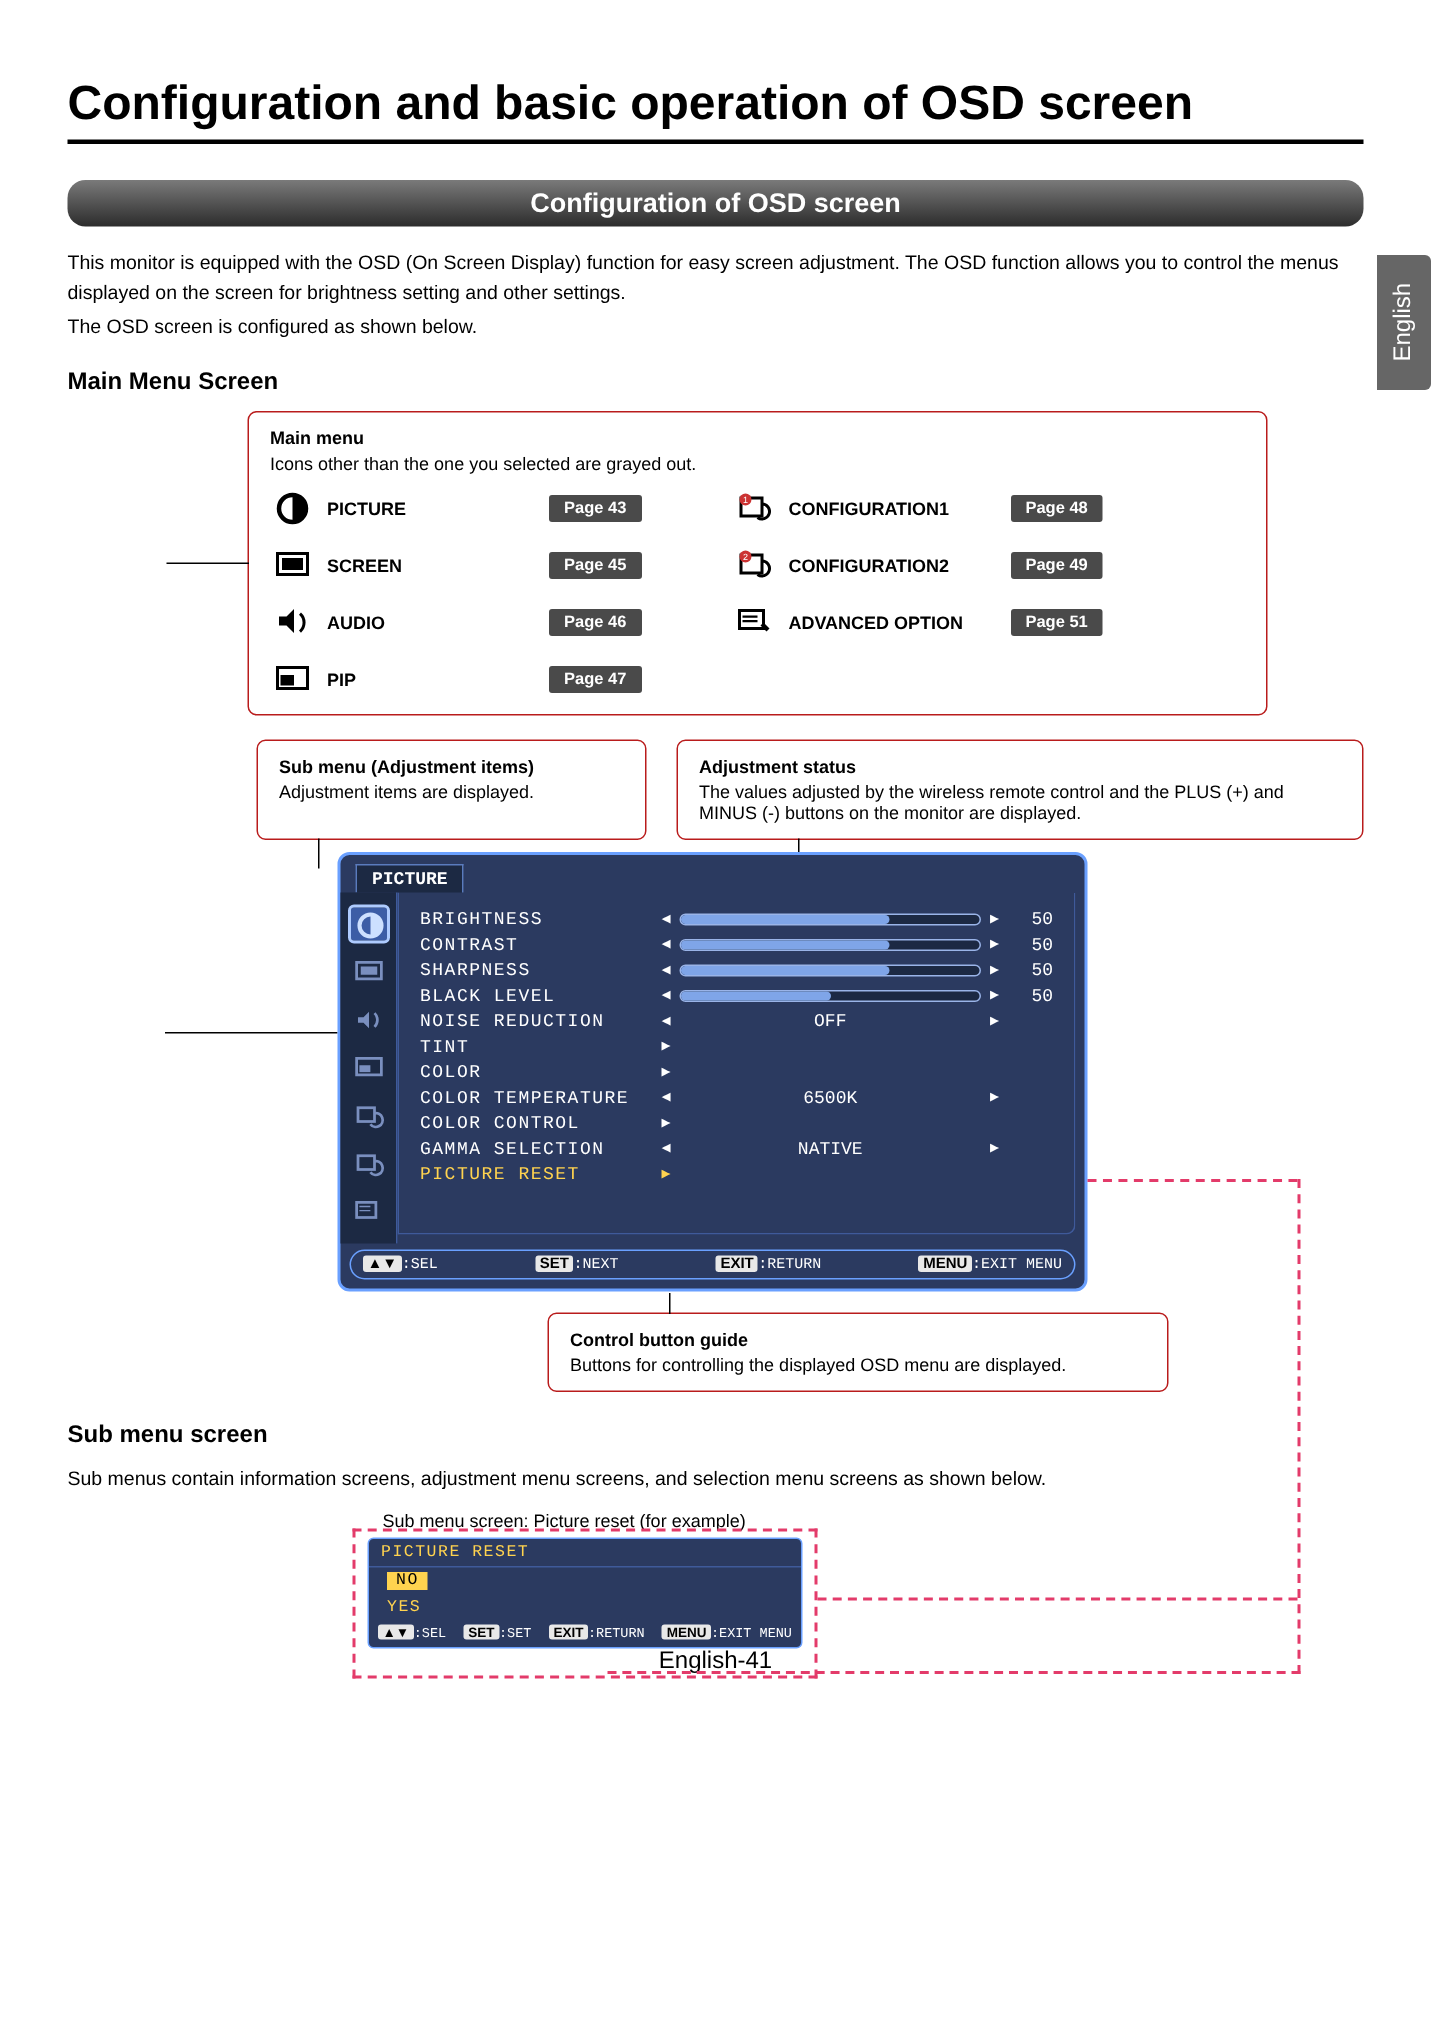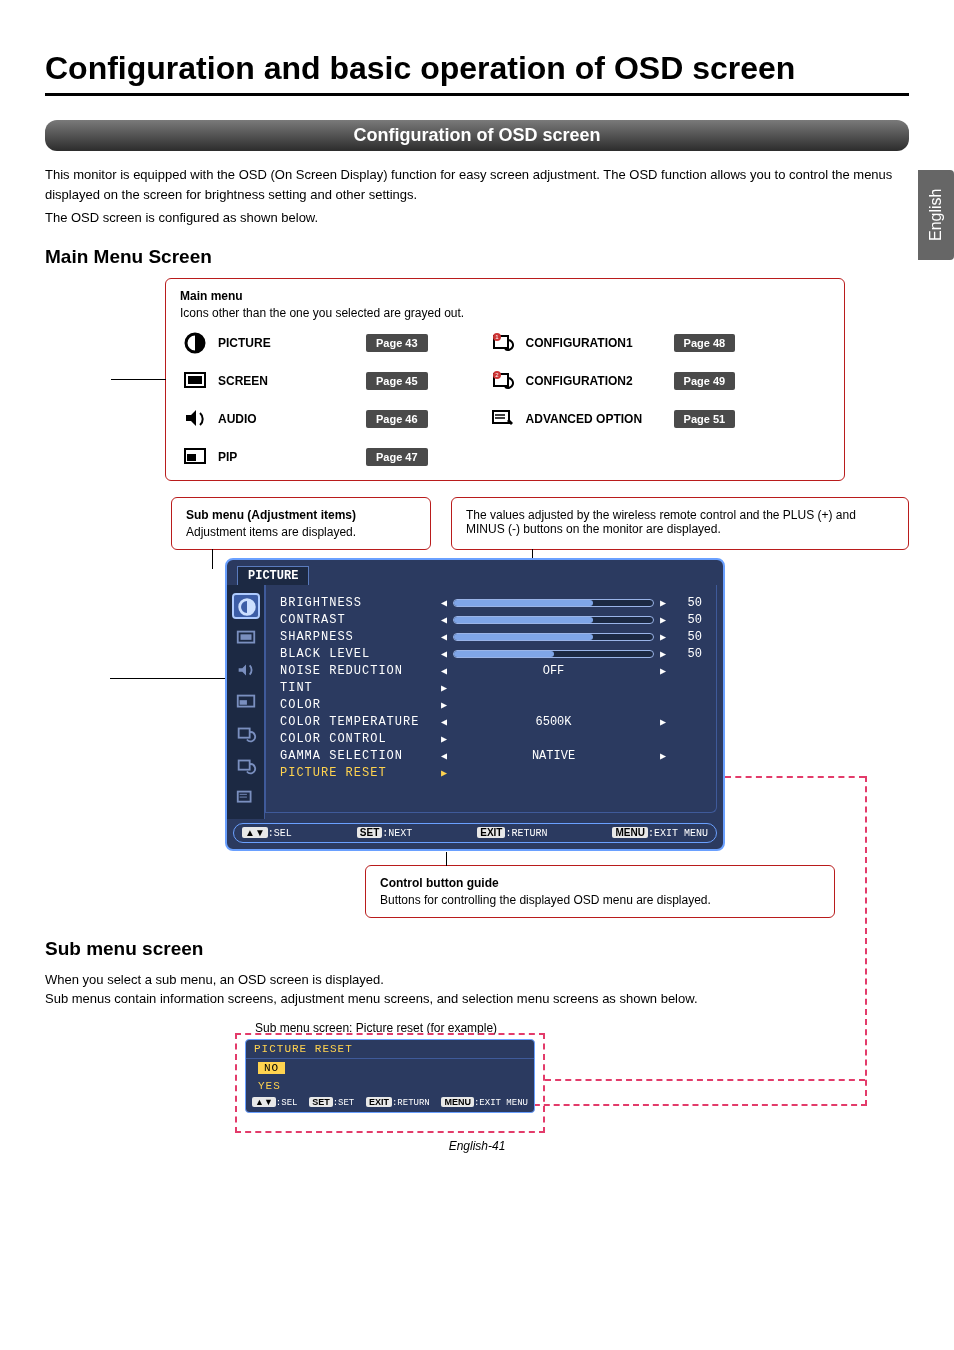--- a/index.html
+++ b/index.html
@@ -40,21 +40,21 @@
     background: linear-gradient(to bottom,#7a7a7a,#2c2c2c);
     color: #fff;
     text-align: center;
     font-weight: bold;
     font-size: 18px;
     padding: 5px;
     border-radius: 12px;
     margin-bottom: 14px;
   }
   .intro p { font-size: 13px; line-height: 1.5; margin-bottom: 4px; }
-  .sub-heading { font-weight: bold; font-size: 19px; margin: 18px 0 10px 0; }
+  .sub-heading { font-weight: bold; font-size: 16px; margin: 18px 0 10px 0; }
 
   
   .callout {
     border: 1px solid #b91c1c;
     border-radius: 6px;
     padding: 10px 14px;
     font-size: 12px;
     background:#fff;
   }
   .callout .ct { font-weight: bold; margin-bottom: 3px; }
@@ -105,42 +105,42 @@
   .slider{flex:1;height:8px;border:1px solid #9ab4e8;border-radius:4px;position:relative;background:#1c2943;}
   .slider .fill{position:absolute;left:0;top:0;bottom:0;background:#7fa5e8;border-radius:3px;}
   .val{width:30px;text-align:right;}
   .centerval{flex:1;text-align:center;}
   .osd-footer{
     border:1px solid #6aa0ff;border-radius:10px; margin:4px 6px 6px 6px;
     padding:3px 8px; display:flex; justify-content:space-between; font-size:10px; color:#fff;
   }
   .kbd{background:#e8e8e8;color:#000;border-radius:2px;padding:0 3px;font-weight:bold;font-family:Arial;}
 
-  .ctrl-call { margin-left:320px; width:470px; margin-top:14px; position:relative;}
+  .ctrl-call { margin-left:320px; width:414px; margin-top:14px; position:relative;}
   .ctrl-call::before{content:"";position:absolute;left:80px;top:-14px;height:14px;border-left:1px solid #000;}
 
   .sub-menu-block p { font-size:13px; line-height:1.5;}
   .sub-caption{font-size:12px;margin:12px 0 4px 210px;}
 
   
   .subosd{
     width:290px;background:#2b3a60;border:1px solid #6aa0ff;border-radius:4px;
     font-family:"Courier New",monospace;color:#fff;font-size:11px;margin-left:200px;
     position:relative; padding-bottom:2px;
   }
   .subosd .hdr{padding:3px 8px;border-bottom:1px solid #3f5a9a;letter-spacing:1px;color:#ffd34f;}
   .subosd .opt{padding:3px 12px;letter-spacing:1px;}
   .subosd .opt .sel{background:#ffd34f;color:#000;padding:0 6px;}
   .subosd .ftr{display:flex;gap:8px;justify-content:space-between;padding:2px 6px;font-size:9px;}
 
   
   .dash-v{position:absolute;border-right:2px dashed #e33b6a;}
   .dash-h{position:absolute;border-top:2px dashed #e33b6a;}
 
-  .page-footer{text-align:center;font-size:12px;margin-top:26px;font-style:italic;}
+  .page-footer{text-align:center;font-size:16px;}
 </style>
 </head>
 <body>
 
 <div class="side-tab">English</div>
 
 <h1 class="page-title">Configuration and basic operation of OSD screen</h1>
 
 <div class="section-bar">Configuration of OSD screen</div>
 
@@ -237,20 +237,21 @@
     </div>
   </div>
 </div>
 
 <div class="two-call">
   <div class="callout c1">
     <div class="ct">Sub menu (Adjustment items)</div>
     <div>Adjustment items are displayed.</div>
   </div>
   <div class="callout c2">
+    <div class="ct">Adjustment status</div>
     <div>The values adjusted by the wireless remote control and the PLUS (+) and MINUS (-) buttons on the monitor are displayed.</div>
   </div>
 </div>
 
 <div class="osd-wrap">
   <div class="osd">
     <div class="osd-tabbar">
         <span class="osd-tab">PICTURE</span>
       </div>
     <div class="osd-body">
@@ -374,21 +375,20 @@
   <div class="dash-h" style="left:180px;top:546px;width:462px;"></div>
 </div>
 
 <div class="callout ctrl-call">
   <div class="ct">Control button guide</div>
   <div>Buttons for controlling the displayed OSD menu are displayed.</div>
 </div>
 
 <div class="sub-menu-block" style="margin-top:20px;">
   <div class="sub-heading">Sub menu screen</div>
-  <p>When you select a sub menu, an OSD screen is displayed.</p>
   <p>Sub menus contain information screens, adjustment menu screens, and selection menu screens as shown below.</p>
   <div class="sub-caption">Sub menu screen: Picture reset (for example)</div>
 
   <div style="position:relative;">
 
     <div style="position:absolute;left:190px;top:-6px;width:310px;height:100px;border:2px dashed #e33b6a;"></div>
     <div class="dash-h" style="left:500px;top:40px;width:320px;"></div>
 
     <div class="subosd">
       <div class="hdr">PICTURE RESET</div>

